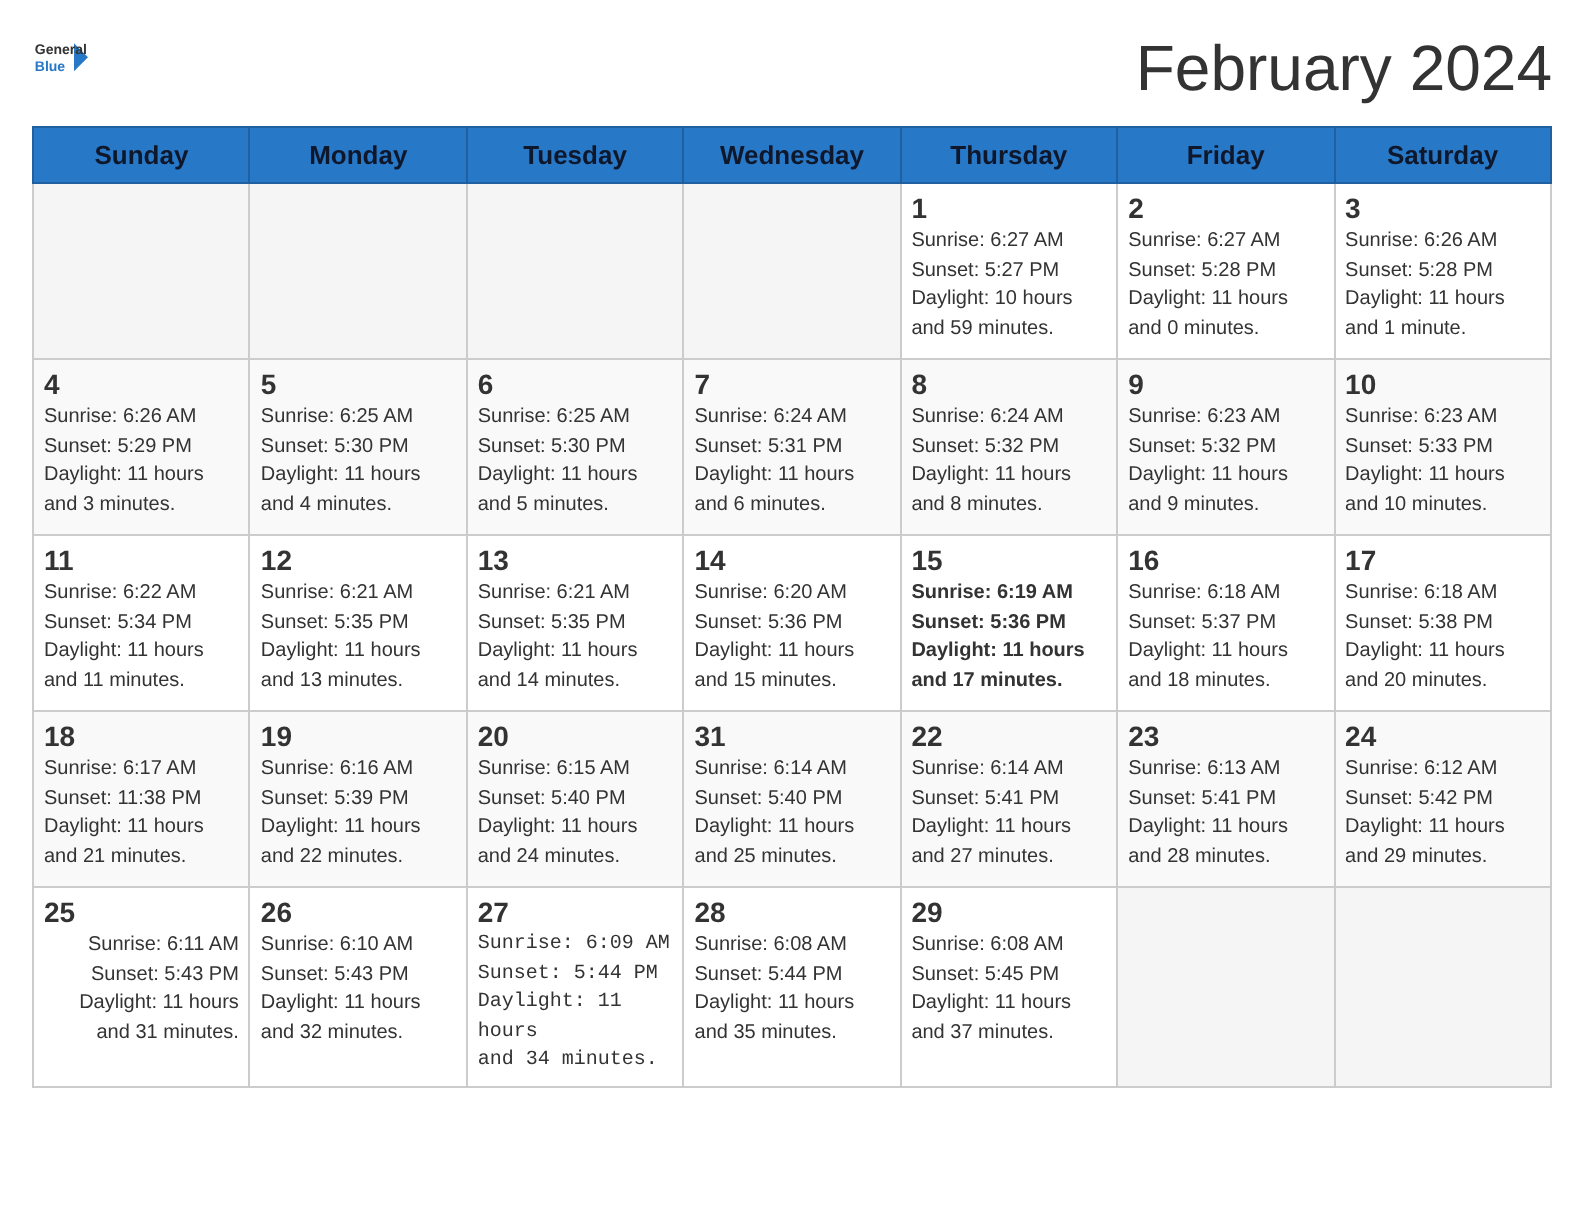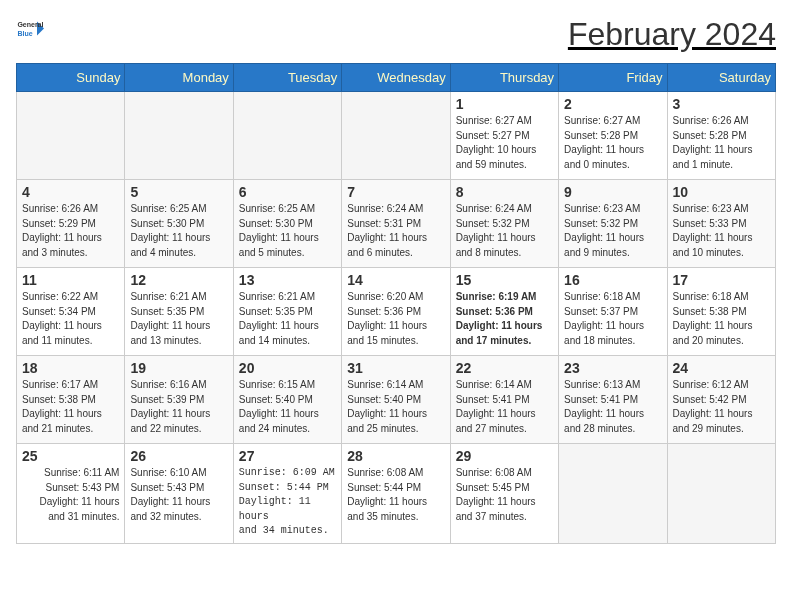--- a/index.html
+++ b/index.html
@@ -18,43 +18,43 @@
     }
     .logo {
       display: flex;
       align-items: center;
       gap: 4px;
     }
     .logo-icon {
       width: 28px;
       height: 28px;
     }
-    .title-block { text-align: center; text-decoration: underline; }
+    .title-block { text-align: center; }
     .month-year {
       font-size: 32px;
       font-weight: normal;
       color: #333;
     }
     .location {
       font-size: 15px;
       color: #555;
     }
     table {
       width: 100%;
       border-collapse: collapse;
       table-layout: fixed;
     }
     thead tr th {
       background-color: #2878c8;
-      color: #fef9c3;
+      color: #0f172a;
       font-size: 13px;
-      font-weight: normal;
+      font-weight: bold;
       padding: 6px 4px;
       border: 1px solid #2060a0;
-      text-align: right;
+      text-align: center;
     }
     tbody tr td {
       border: 1px solid #ccc;
       vertical-align: top;
       padding: 4px 5px;
       height: 88px;
       font-size: 10.5px;
       color: #333;
       background: #fff;
     }
@@ -233,21 +233,21 @@
           <div class="day-info" style="white-space: pre-line;">Sunrise: 6:18 AM
 Sunset: 5:38 PM
 Daylight: 11 hours
 and 20 minutes.</div>
         </td>
       </tr>
       <tr>
         <td>
           <span class="day-number">18</span>
           <div class="day-info" style="white-space: pre-line;">Sunrise: 6:17 AM
-Sunset: 5:38 PM
+Sunset: 11:38 PM
 Daylight: 11 hours
 and 21 minutes.</div>
         </td>
         <td>
           <span class="day-number">19</span>
           <div class="day-info" style="white-space: pre-line;">Sunrise: 6:16 AM
 Sunset: 5:39 PM
 Daylight: 11 hours
 and 22 minutes.</div>
         </td>

